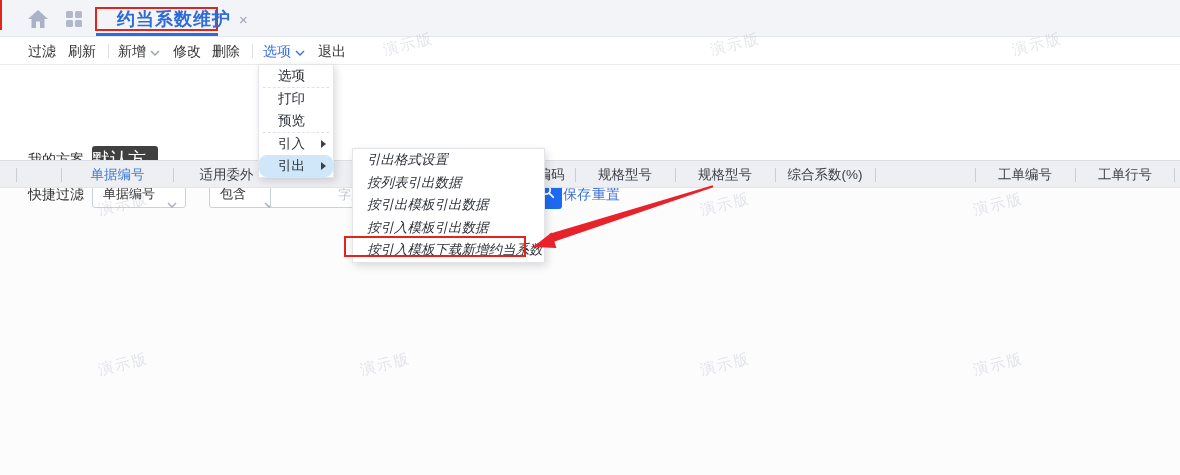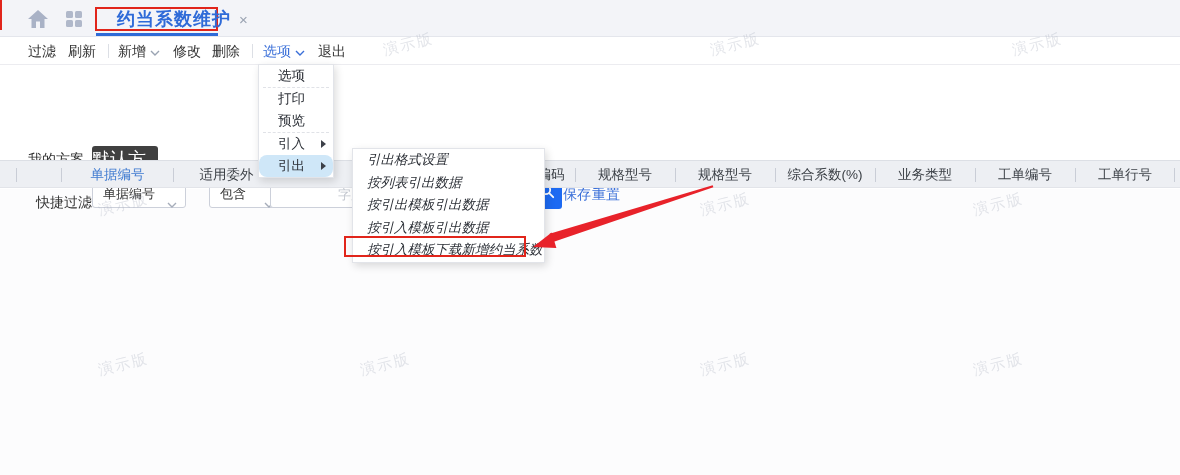--- a/index.html
+++ b/index.html
@@ -108,21 +108,21 @@
   <span class="mi blue" style="left:263px"><span>选项</span><span class="chev"><svg width="10" height="6" viewBox="0 0 10 6">
           <polyline points="1,1 5,5 9,1" fill="none" stroke="#3a6fd8" stroke-width="1.4"></polyline>
         </svg></span></span>
   <span class="mi" style="left:318px">退出</span>
 </div>
 
 <div class="filterpanel">
   <span class="lbl" style="left:28px; top:86px;">我的方案</span>
   <div class="btn-primary">默认方案</div>
 
-  <span class="lbl" style="left:36px; top:121px;margin-top:8px;">快捷过滤</span>
+  <span class="lbl" style="left:28px; top:121px;">快捷过滤</span>
 
   <div class="sel" style="left:92px; width:94px;">
     <span>单据编号</span>
     <span class="sel-chev"><svg width="10" height="6" viewBox="0 0 10 6">
           <polyline points="1,1 5,5 9,1" fill="none" stroke="#a6adba" stroke-width="1.4"></polyline>
         </svg></span>
   </div>
   <div class="sel" style="left:209px; width:74px;">
     <span>包含</span>
     <span class="sel-chev"><svg width="10" height="6" viewBox="0 0 10 6">
@@ -173,21 +173,20 @@
   <span class="thsep" style="left:975px"></span>
   <span class="thsep" style="left:1075px"></span>
   <span class="thsep" style="left:1174px"></span>
 
   <span class="th sorted" style="left:62px; width:111px;">单据编号</span>
   <span class="th" style="left:173px; width:107px;">适用委外</span>
   <span class="th" style="left:527px; width:48px; text-align:center;">编码</span>
   <span class="th" style="left:575px; width:100px;">规格型号</span>
   <span class="th" style="left:675px; width:100px;">规格型号</span>
   <span class="th" style="left:775px; width:100px;">综合系数(%)</span>
-  <span class="th" style="left:875px; width:100px;">业务类型</span>
   <span class="th" style="left:1075px; width:100px;">工单行号</span>
   <span class="th" style="left:975px; width:100px;">工单编号</span>
 </div>
 <div class="hcheck"></div>
 <div class="body-area"></div>
 
 <span class="wm" style="left:383px; top:35px;">演示版</span>
 <span class="wm" style="left:710px; top:35px;">演示版</span>
 <span class="wm" style="left:1012px; top:35px;">演示版</span>
 <span class="wm" style="left:98px;  top:195px;">演示版</span>

